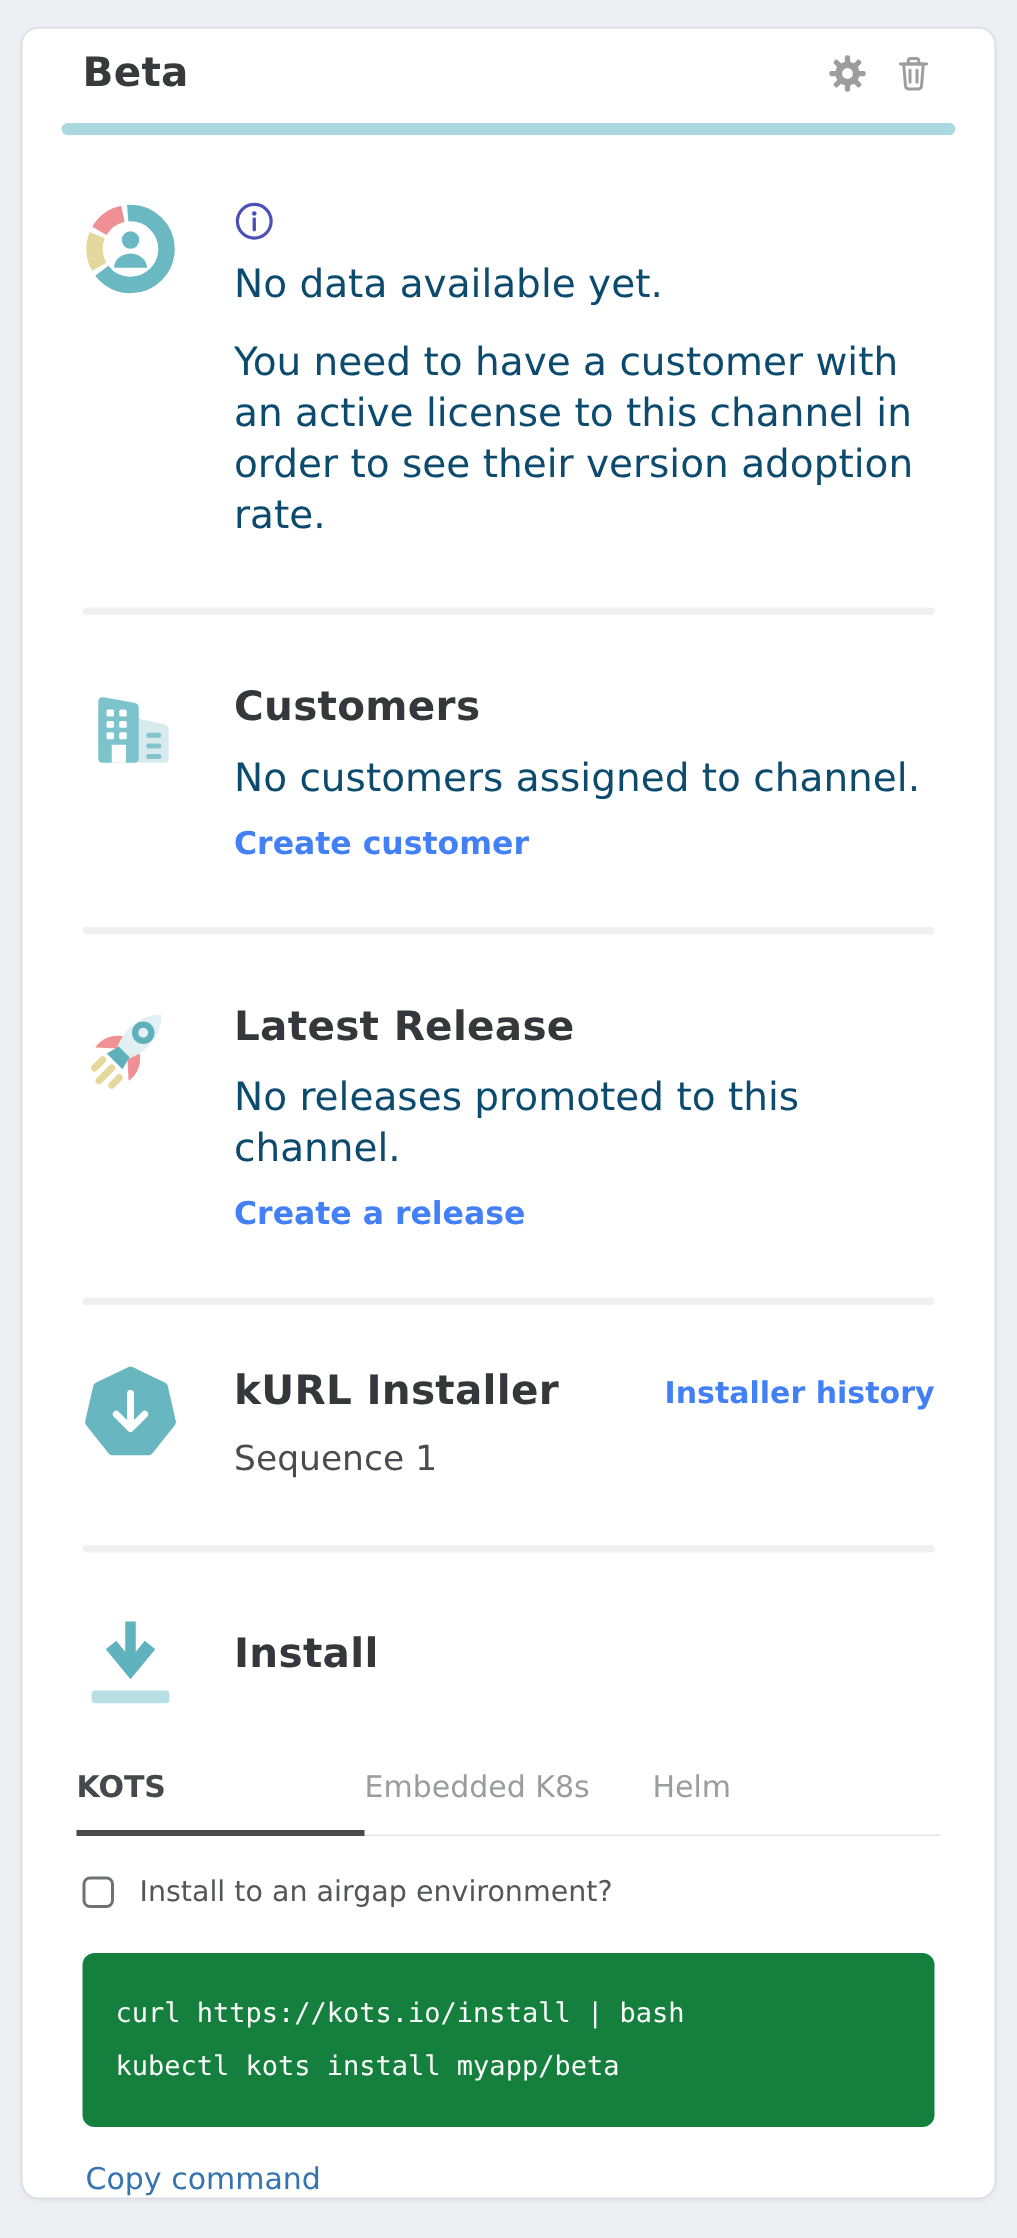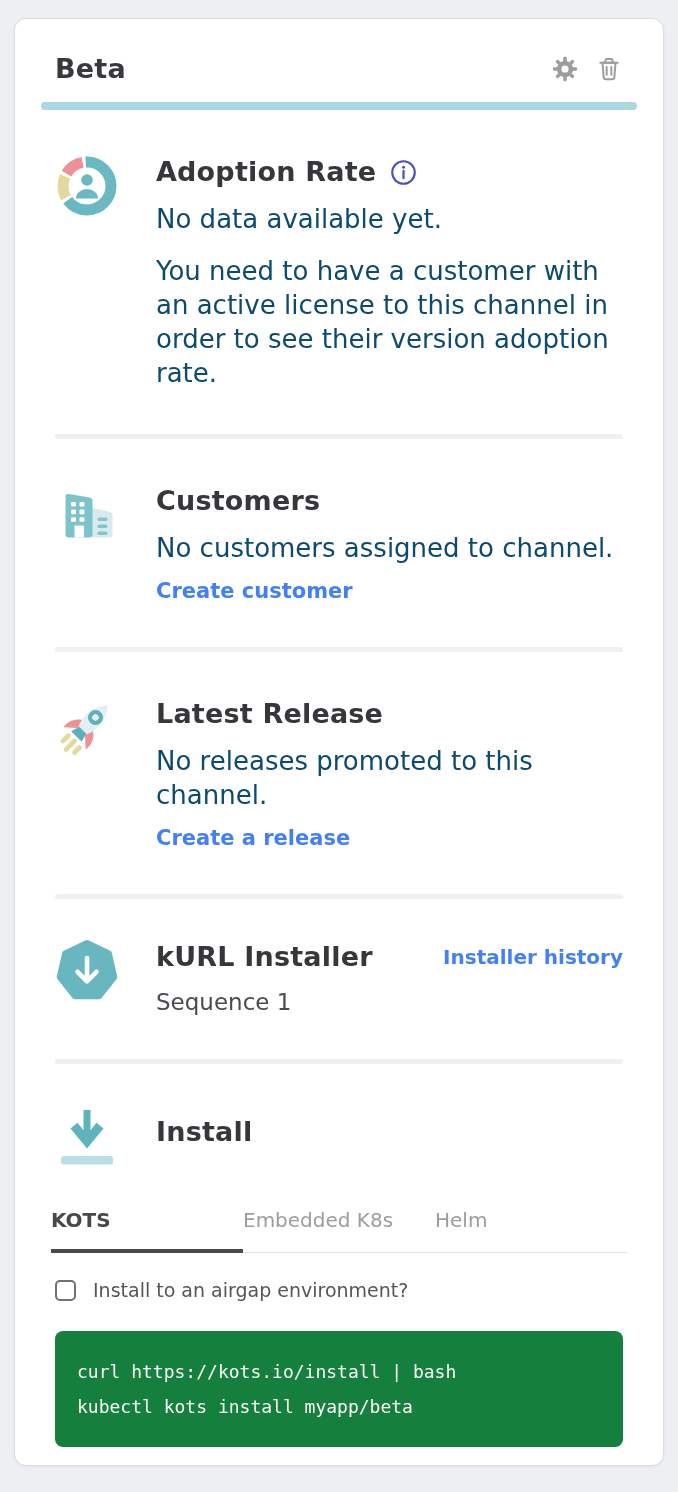--- a/index.html
+++ b/index.html
@@ -10,21 +10,21 @@
     position:relative;
     overflow:hidden;
   }
   .card {
     position:absolute; left:14px; top:18px;
     width:650px; height:1448px;
     background:#ffffff;
     border:1px solid #d9dde4;
     border-radius:12px;
     box-shadow:0 1px 3px rgba(27,31,45,.06);
-    padding:34px 26px 0;
+    padding:14px 26px 0;
     overflow:hidden;
   }
   .card-header { display:flex; justify-content:space-between; align-items:center; padding:0 14px; }
   .card-header h1 { font-size:27px; font-weight:700; color:#38393d; letter-spacing:.2px; }
   .header-actions { display:flex; align-items:center; gap:16px; }
   .icon-btn { display:inline-flex; cursor:pointer; }
   .teal-bar { height:8px; margin:18px 0 0; border-radius:4px; background:#a9d8e1; }
 
   .section { display:flex; gap:37px; padding:44px 14px; }
   .section.tight { padding:40px 14px 44px; }
@@ -113,21 +113,20 @@
           <circle cx="32" cy="32" r="24" stroke="#6ab8c2" stroke-dasharray="99.5 51.3" stroke-dashoffset="-111"></circle>
           <circle cx="32" cy="32" r="24" stroke="#e5d89c" stroke-dasharray="21.9 128.9" stroke-dashoffset="-62.9"></circle>
           <circle cx="32" cy="32" r="24" stroke="#ef9094" stroke-dasharray="19.9 130.9" stroke-dashoffset="-87.9"></circle>
         </g>
         <circle cx="32" cy="26" r="5.8" fill="#6ab8c2"></circle>
         <path d="M21 44.5 a11 9.5 0 0 1 22 0 Z" fill="#6ab8c2"></path>
       </svg>
     </div>
     <div class="sec-body">
       <div class="sec-title-row">
-        <h2>Adoption Rate</h2>
         <span class="icon-btn">
           <svg width="27" height="27" viewBox="0 0 24 24">
             <circle cx="12" cy="12" r="10" fill="none" stroke="#4b51b6" stroke-width="1.9"></circle>
             <circle cx="12" cy="7.4" r="1.35" fill="#4b51b6"></circle>
             <path d="M12 10.6 V17" stroke="#4b51b6" stroke-width="2" stroke-linecap="round"></path>
           </svg>
         </span>
       </div>
       <p class="muted first-line">No data available yet.</p>
       <p class="muted para">You need to have a customer with an active license to this channel in order to see their version adoption rate.</p>

